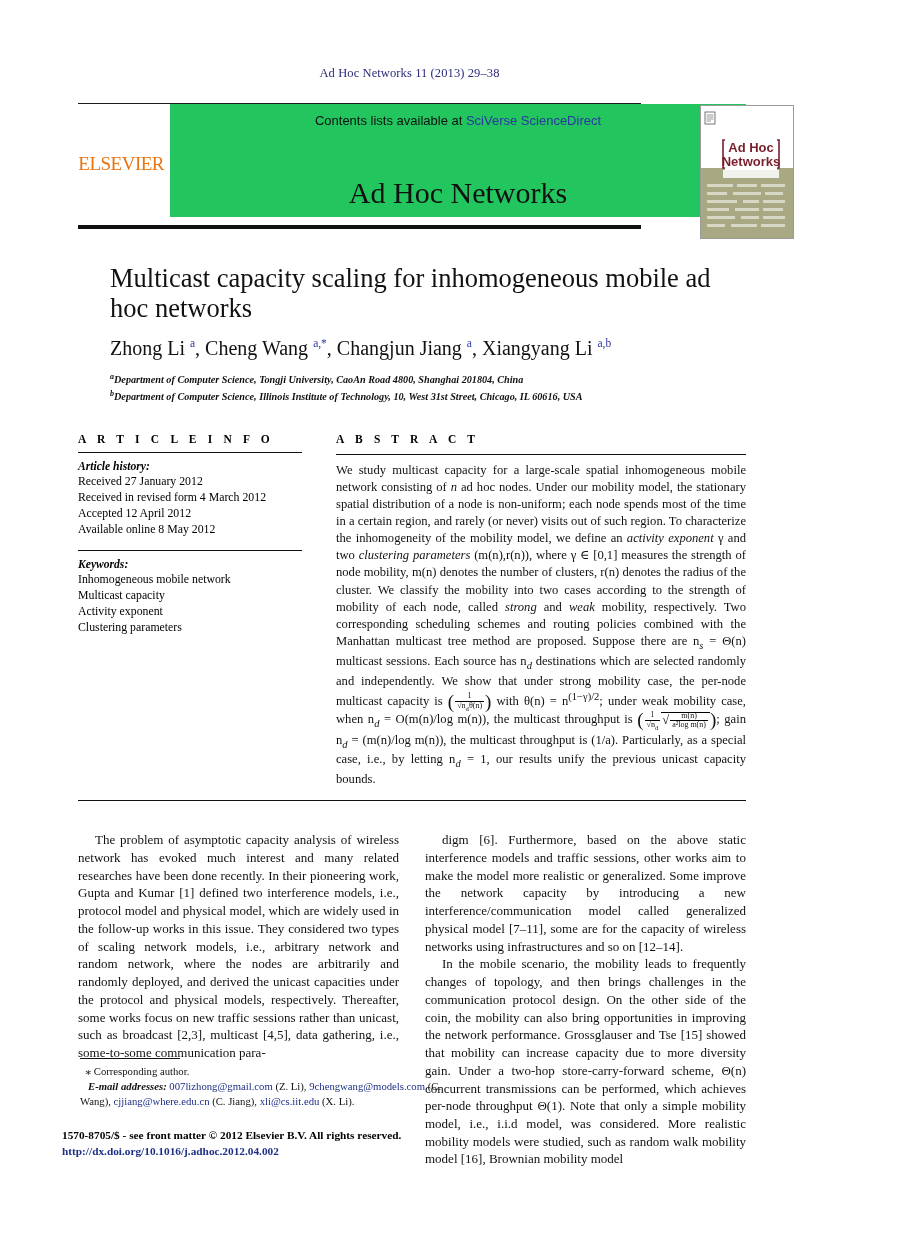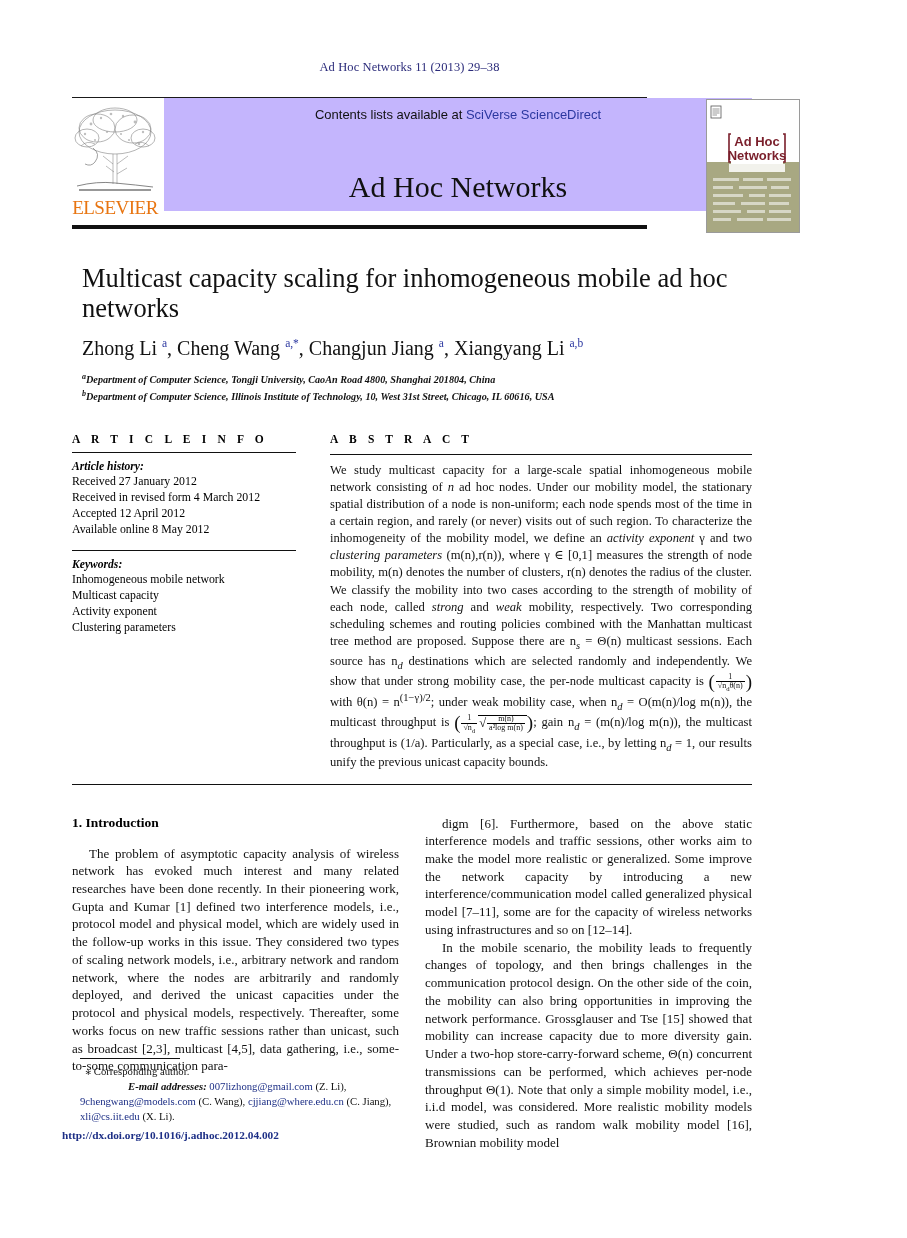--- a/index.html
+++ b/index.html
@@ -12,21 +12,21 @@
     height: 1238px;
     font-family: "Liberation Serif", "DejaVu Serif", serif;
     color: #000000;
     position: relative;
     overflow: hidden;
   }
   .page {
     position: relative;
     width: 819px;
     height: 1238px;
-    padding: 10px;
+    padding: 16px;
     box-sizing: border-box;
   }
 
   
   .running-head {
     text-align: center;
     font-size: 12.5px;
     color: #2b2b7a;
     padding-top: 50px;
     letter-spacing: 0.1px;
@@ -44,36 +44,35 @@
   .masthead-body {
     display: flex;
     align-items: stretch;
     margin-top: 0;
   }
   .elsevier-logo {
     width: 86px;
     flex: 0 0 86px;
     padding-top: 4px;
     display: flex;
-    flex-direction: column;
     align-items: center;
     justify-content: flex-start;
   }
   .tree-svg { display:block; }
   .elsevier-word {
     font-family: "Liberation Serif", serif;
     color: #e87511;
     font-size: 19px;
     letter-spacing: -0.5px;
     line-height: 1;
     margin-top: 1px;
   }
   .masthead-center {
     flex: 1 1 auto;
-    background: #c4b5fd;
+    background: #22c55e;
     margin-left: 6px;
     display: flex;
     flex-direction: column;
     justify-content: space-between;
     padding: 9px 0 9px 0;
     height: 113px;
     box-sizing: border-box;
   }
   .contents-line {
     text-align: center;
@@ -107,21 +106,21 @@
     background: #fff;
     overflow: hidden;
   }
   .masthead-rule-bottom {
     border-top: 4px solid #111;
     margin-top: 8px;
     margin-right: 105px;
   }
 
   
-  .title-block { margin: 34px 62px 0 72px; }
+  .title-block { margin: 34px 62px 0 94px; }
   .paper-title {
     font-family: "Liberation Serif", serif;
     font-size: 26.5px;
     font-weight: normal;
     line-height: 1.15;
     color: #111;
     margin: 0;
   }
   .authors {
     font-size: 20px;
@@ -240,21 +239,21 @@
   .foot-rule {
     border-top: 1.4px solid #111;
     width: 100px;
     margin-bottom: 5px;
   }
   .foot-line {
     font-size: 10.7px;
     line-height: 1.38;
     color: #111;
   }
-  .foot-line .em-label { font-style: italic; font-weight: bold; margin-left: 40px; }
+  .foot-line .em-label { font-style: italic; font-weight: bold; }
   .mail { color: #1d2f86; }
   .star { font-size: 11px; }
 
   .imprint {
     position: absolute;
     left: 62px;
     top: 1128px;
     width: 400px;
     font-size: 11.3px;
     font-weight: bold;
@@ -409,37 +408,37 @@
               <span class="den">a²log m(n)</span>
             </span></span><span class="paren-big">)</span><span>; gain n</span><sub class="mathi">d</sub><span> = (m(n)/log m(n)), the multicast throughput is (1/a). Particularly, as a special case, i.e., by letting n</span><sub class="mathi">d</sub><span> = 1, our results unify the previous unicast capacity bounds.</span>
       </div>
     </div>
   </div>
 
   <div class="abs-rule-bottom"></div>
 
   <div class="body-cols">
     <div class="bcol">
-      <h2 class="body-heading">1. Introduction</h2>
       <p class="body-p">The problem of asymptotic capacity analysis of wireless network has evoked much interest and many related researches have been done recently. In their pioneering work, Gupta and Kumar [1] defined two interference models, i.e., protocol model and physical model, which are widely used in the follow-up works in this issue. They considered two types of scaling network models, i.e., arbitrary network and random network, where the nodes are arbitrarily and randomly deployed, and derived the unicast capacities under the protocol and physical models, respectively. Thereafter, some works focus on new traffic sessions rather than unicast, such as broadcast [2,3], multicast [4,5], data gathering, i.e., some-to-some communication para-</p>
     </div>
     <div class="bcol">
       <p class="body-p">digm [6]. Furthermore, based on the above static interference models and traffic sessions, other works aim to make the model more realistic or generalized. Some improve the network capacity by introducing a new interference/communication model called generalized physical model [7–11], some are for the capacity of wireless networks using infrastructures and so on [12–14].</p>
       <p class="body-p">In the mobile scenario, the mobility leads to frequently changes of topology, and then brings challenges in the communication protocol design. On the other side of the coin, the mobility can also bring opportunities in improving the network performance. Grossglauser and Tse [15] showed that mobility can increase capacity due to more diversity gain. Under a two-hop store-carry-forward scheme, Θ(n) concurrent transmissions can be performed, which achieves per-node throughput Θ(1). Note that only a simple mobility model, i.e., i.i.d model, was considered. More realistic mobility models were studied, such as random walk mobility model [16], Brownian mobility model</p>
     </div>
   </div>
 
   <div class="footnote">
     <div class="foot-rule"></div>
     <div class="foot-line">
       <span class="star">&nbsp;&nbsp;⁎&nbsp;</span><span>Corresponding author.</span>
     </div>
     <div class="foot-line">
       &nbsp;&nbsp;&nbsp;<span class="em-label">E-mail addresses:</span>
       <span><span class="mail">007lizhong@gmail.com</span> (Z. Li), <span class="mail">9chengwang@models.com</span> (C. Wang), <span class="mail">cjjiang@where.edu.cn</span> (C. Jiang), <span class="mail">xli@cs.iit.edu</span> (X. Li).</span>
     </div>
   </div>
 
   <div class="imprint">
+    <div>1570-8705/$ - see front matter © 2012 Elsevier B.V. All rights reserved.</div>
     <div class="doi">http://dx.doi.org/10.1016/j.adhoc.2012.04.002</div>
   </div>
 
 </div>
 
 </body></html>

